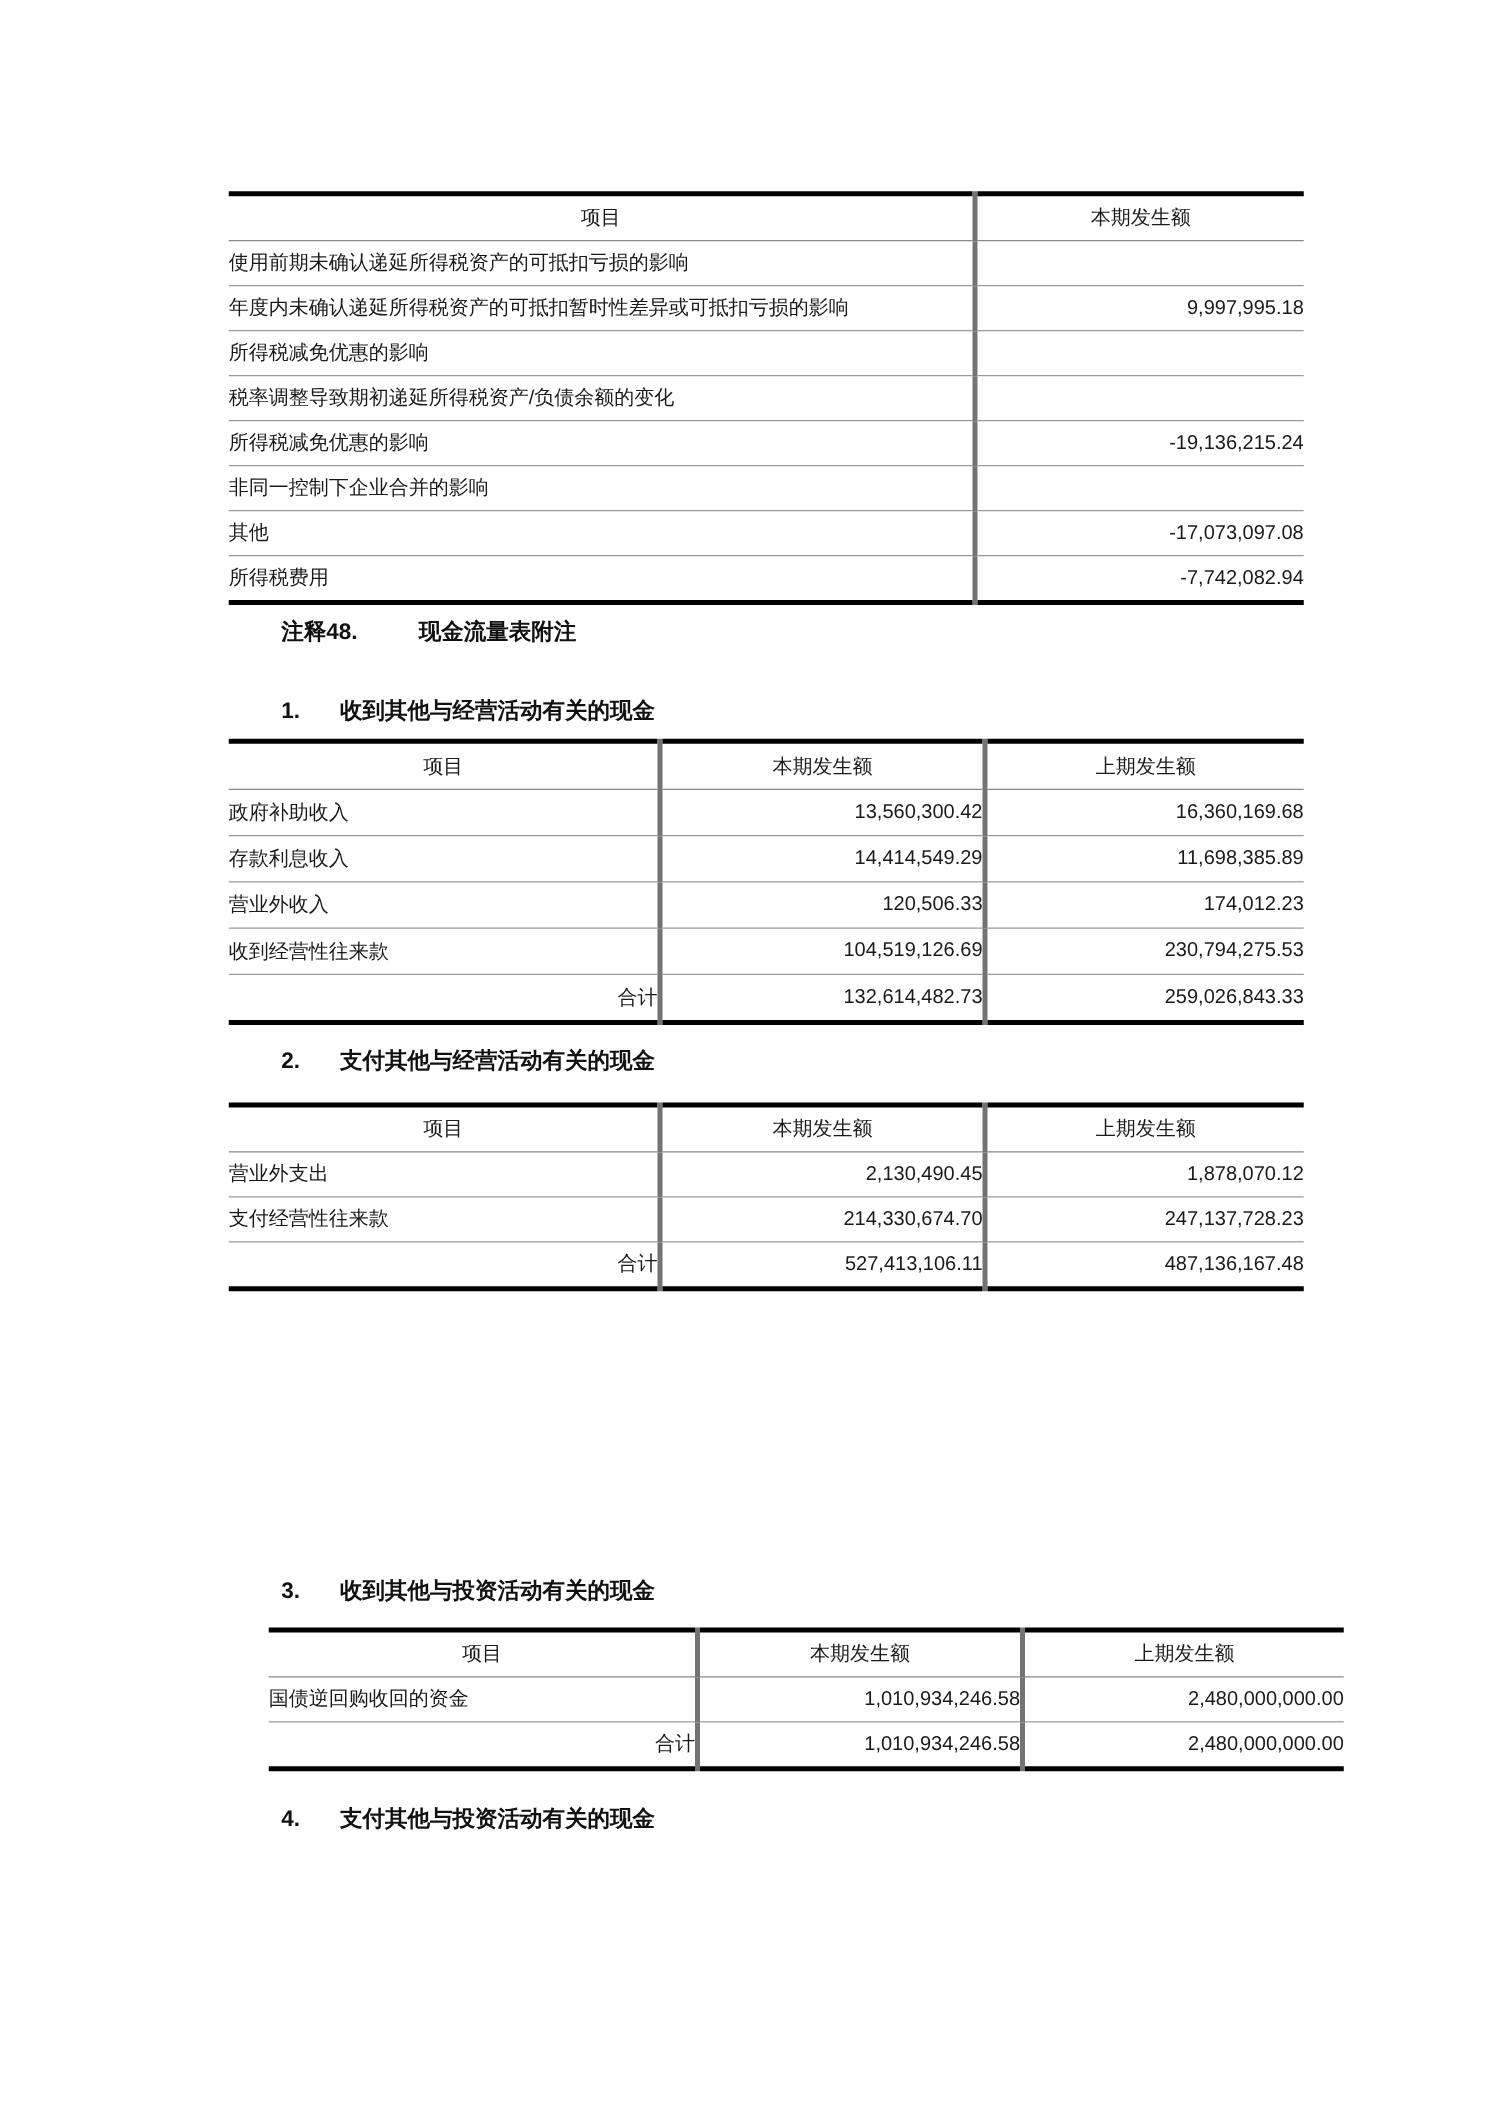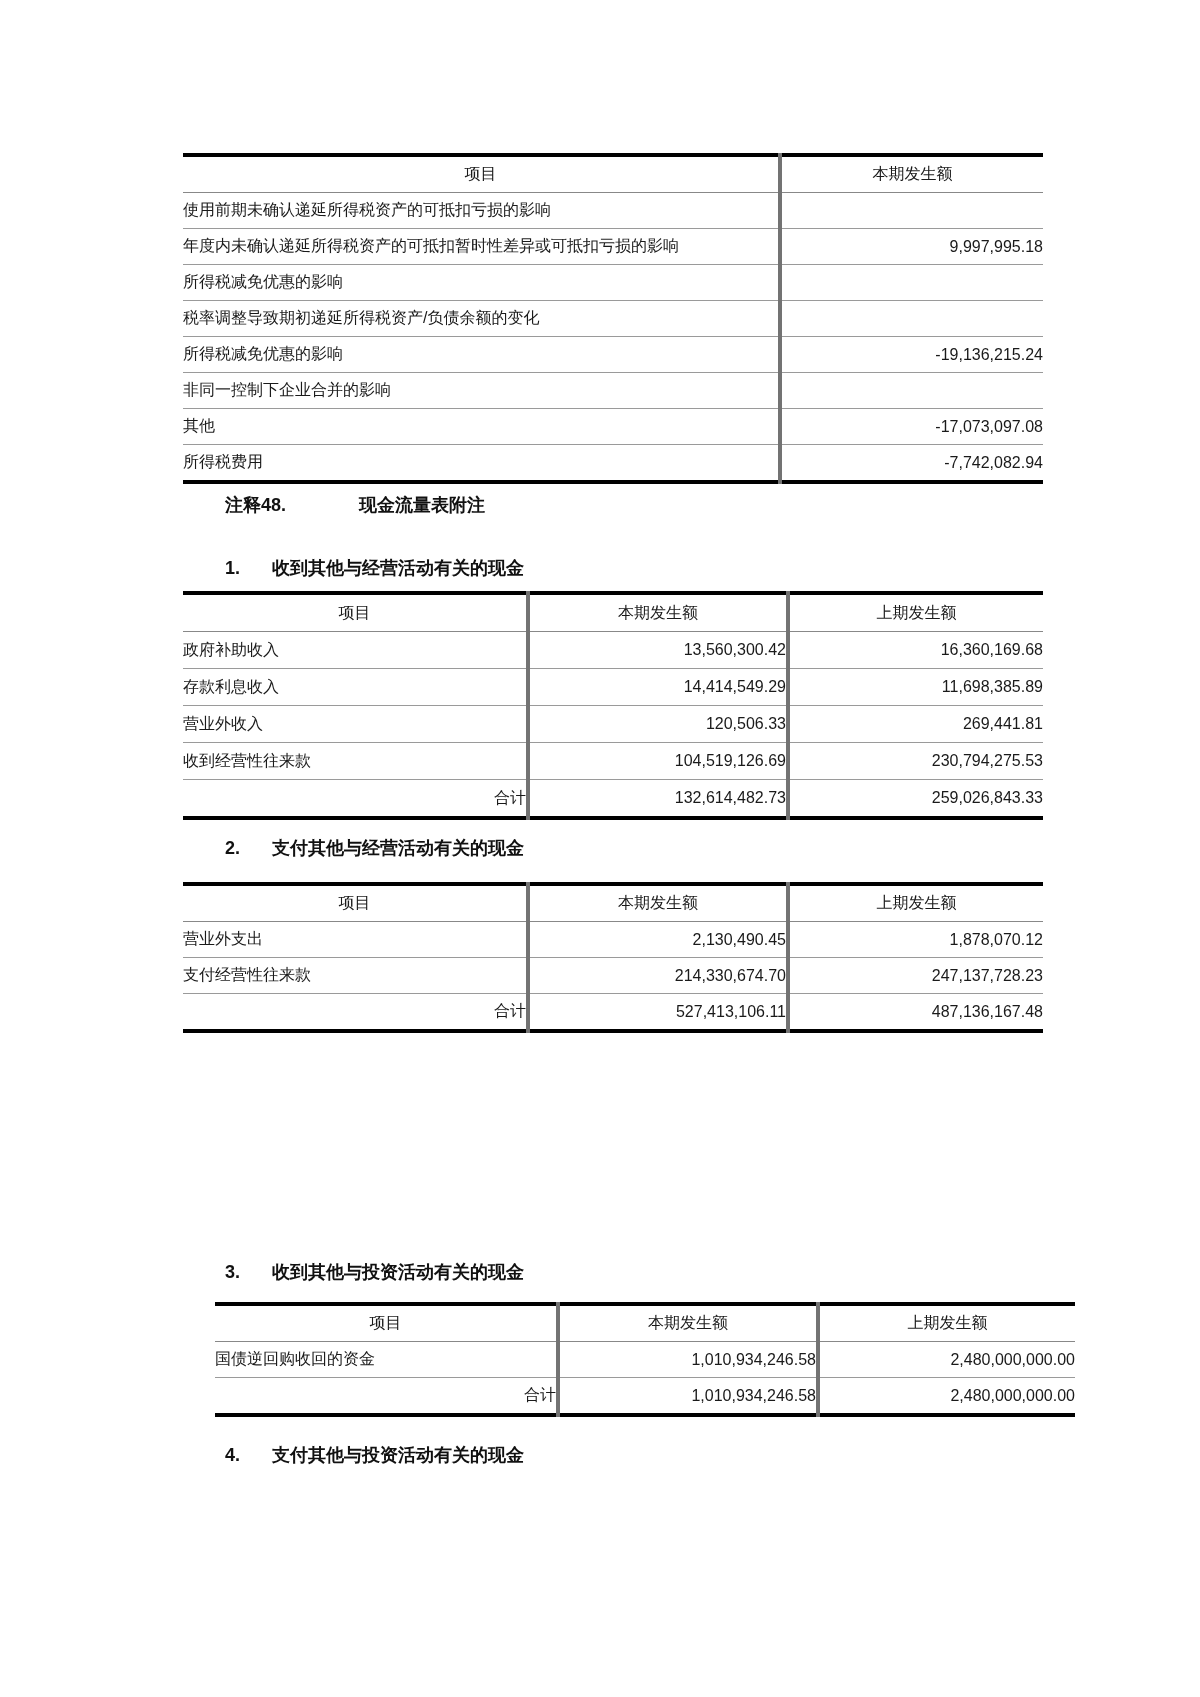--- a/index.html
+++ b/index.html
@@ -44,21 +44,21 @@
     position:absolute;
     left:225px;
     font-size:18px;
     font-weight:bold;
     color:#111;
     white-space:nowrap;
     line-height:24px;
   }
   .sec-num { display:inline-block; min-width:42px; }
   .note-label { display:inline-block; }
-  .note-title { display:inline-block; margin-left:68px;font-family:Liberation Mono, monospace; }
+  .note-title { display:inline-block; margin-left:44px;font-family:Liberation Mono, monospace; }
 </style>
 </head>
 <body>
 
 <div class="page">
 
   <table class="tbl" style="left:183px; top:153px;">
     <colgroup>
         <col style="width:597px">
         <col style="width:263px">
@@ -135,21 +135,21 @@
           <td class="cell-num">16,360,169.68</td>
         </tr>
         <tr>
           <td class="cell-item">存款利息收入</td>
           <td class="cell-num">14,414,549.29</td>
           <td class="cell-num">11,698,385.89</td>
         </tr>
         <tr>
           <td class="cell-item">营业外收入</td>
           <td class="cell-num">120,506.33</td>
-          <td class="cell-num">269,441.81</td>
+          <td class="cell-num">174,012.23</td>
         </tr>
         <tr>
           <td class="cell-item">收到经营性往来款</td>
           <td class="cell-num">104,519,126.69</td>
           <td class="cell-num">230,794,275.53</td>
         </tr>
         <tr>
           <td class="cell-item cell-total">合计</td>
           <td class="cell-num">132,614,482.73</td>
           <td class="cell-num">259,026,843.33</td>

